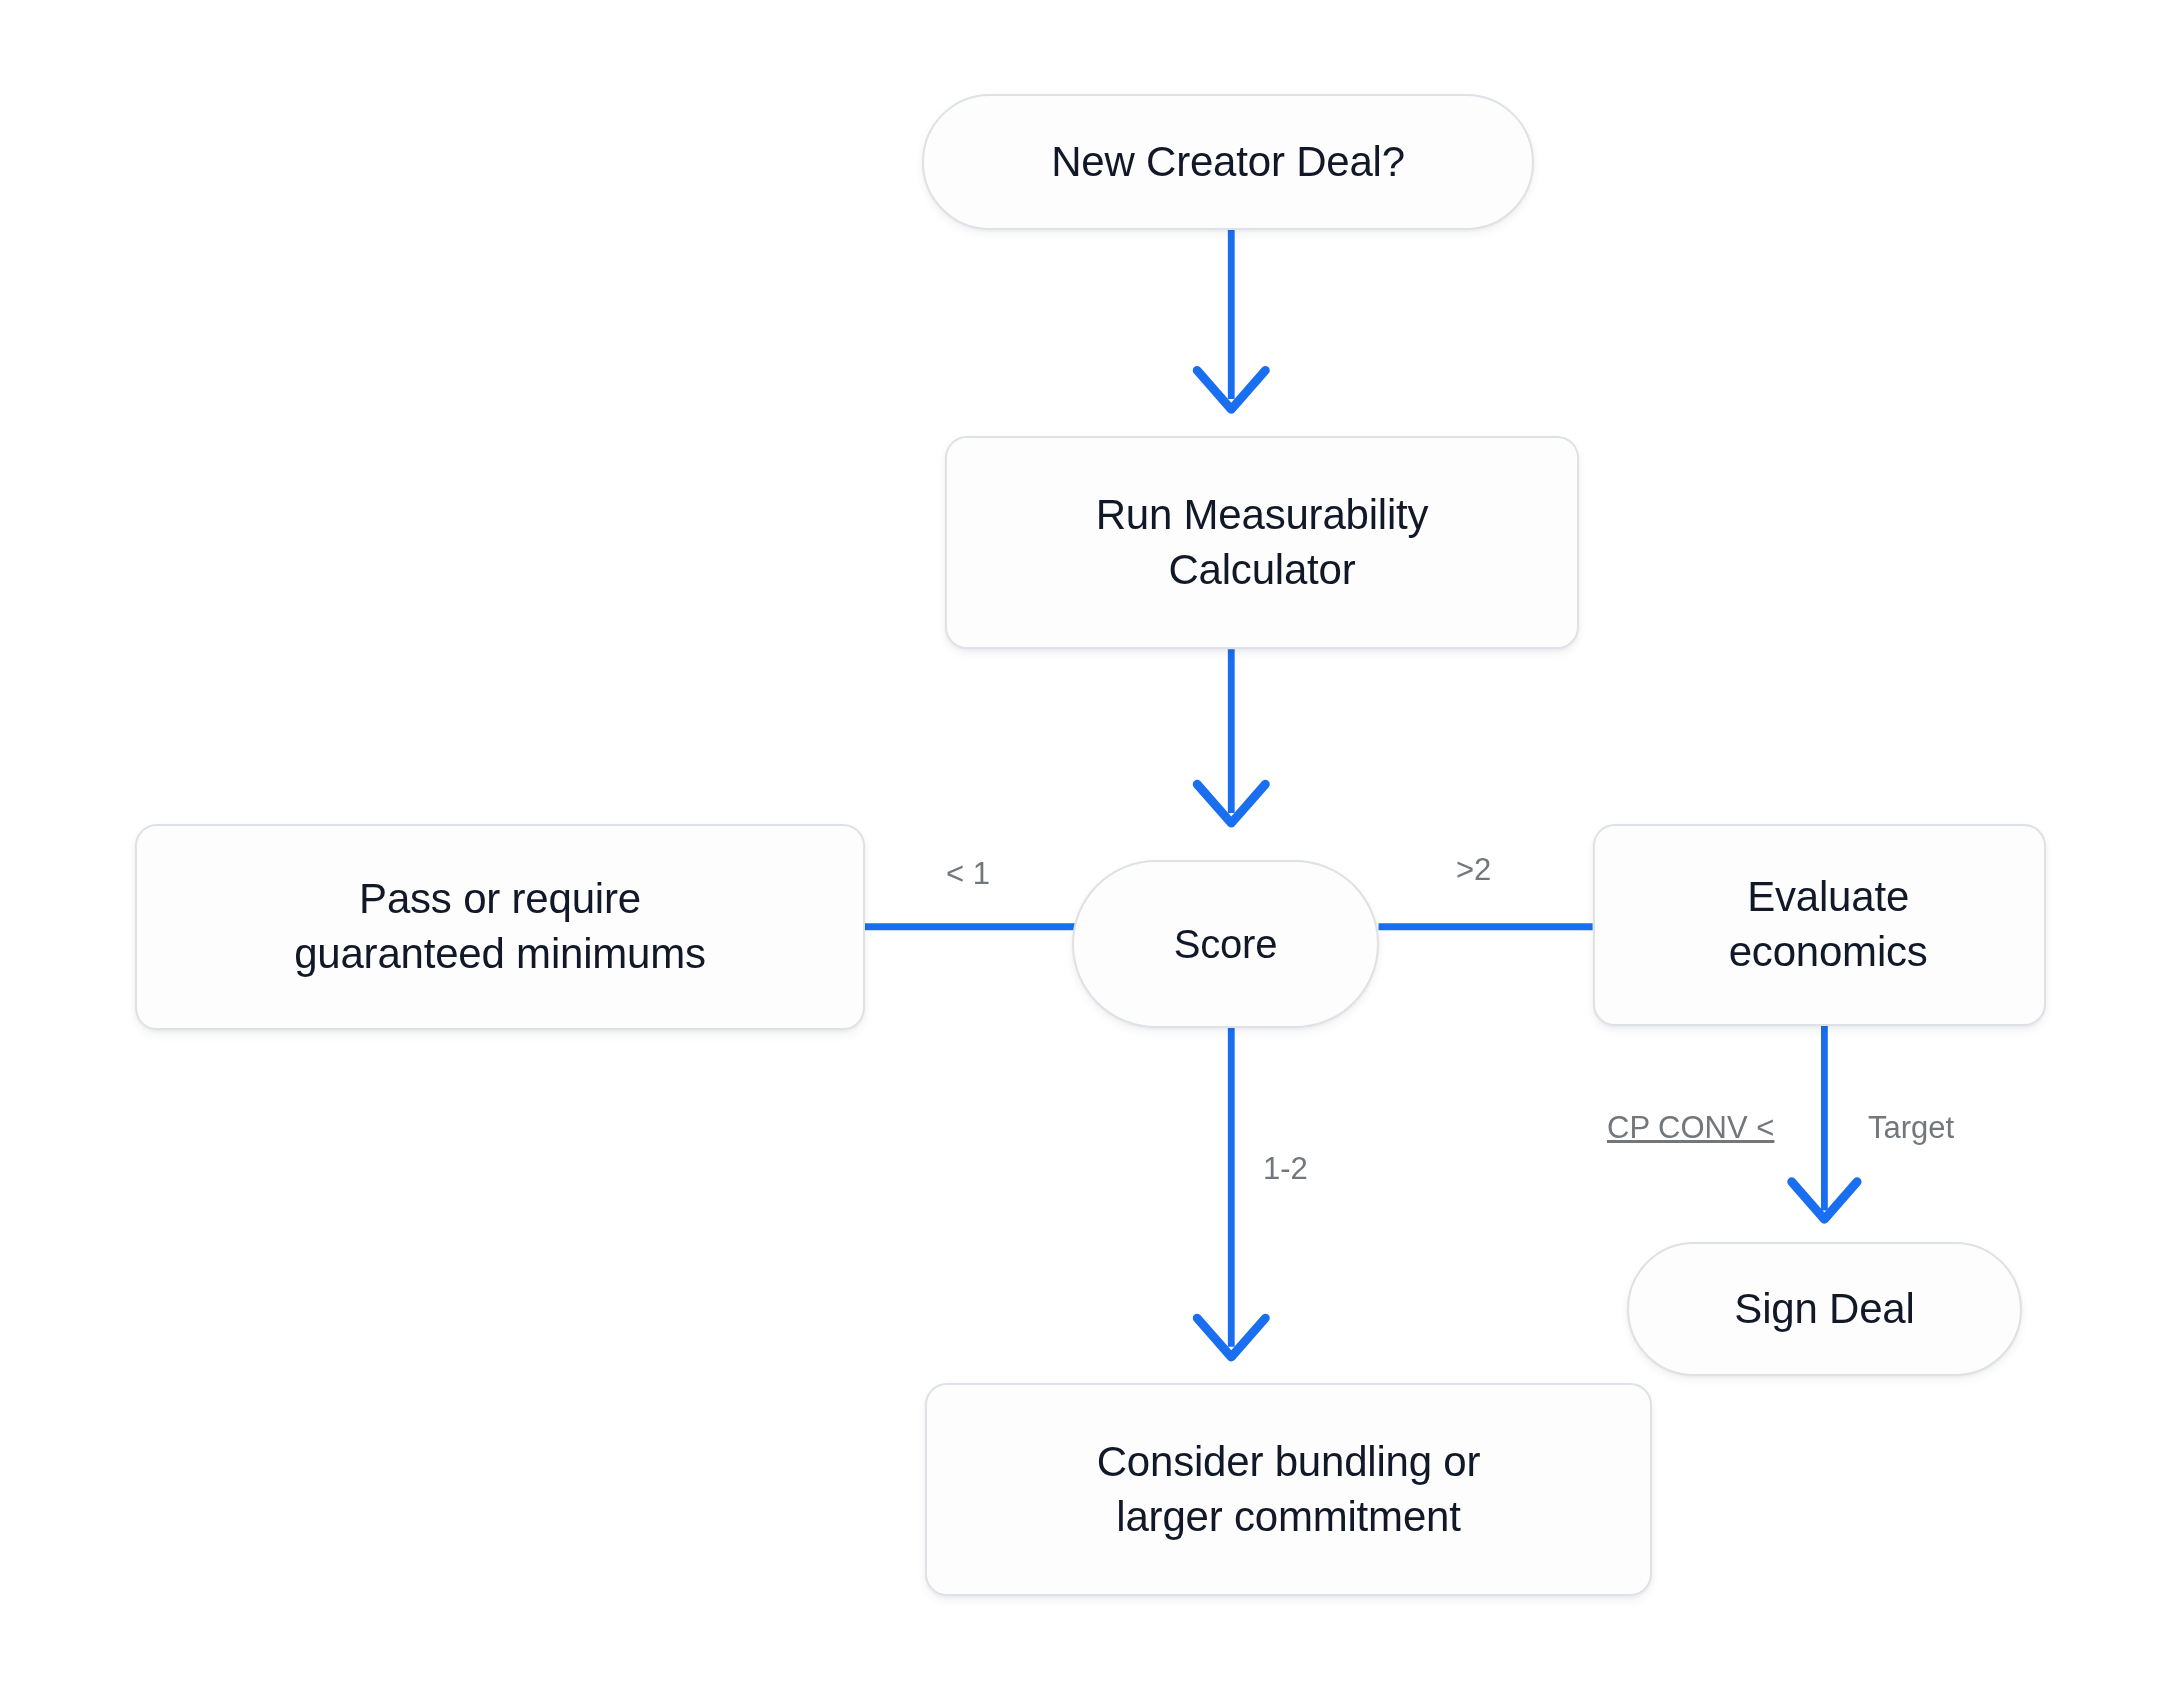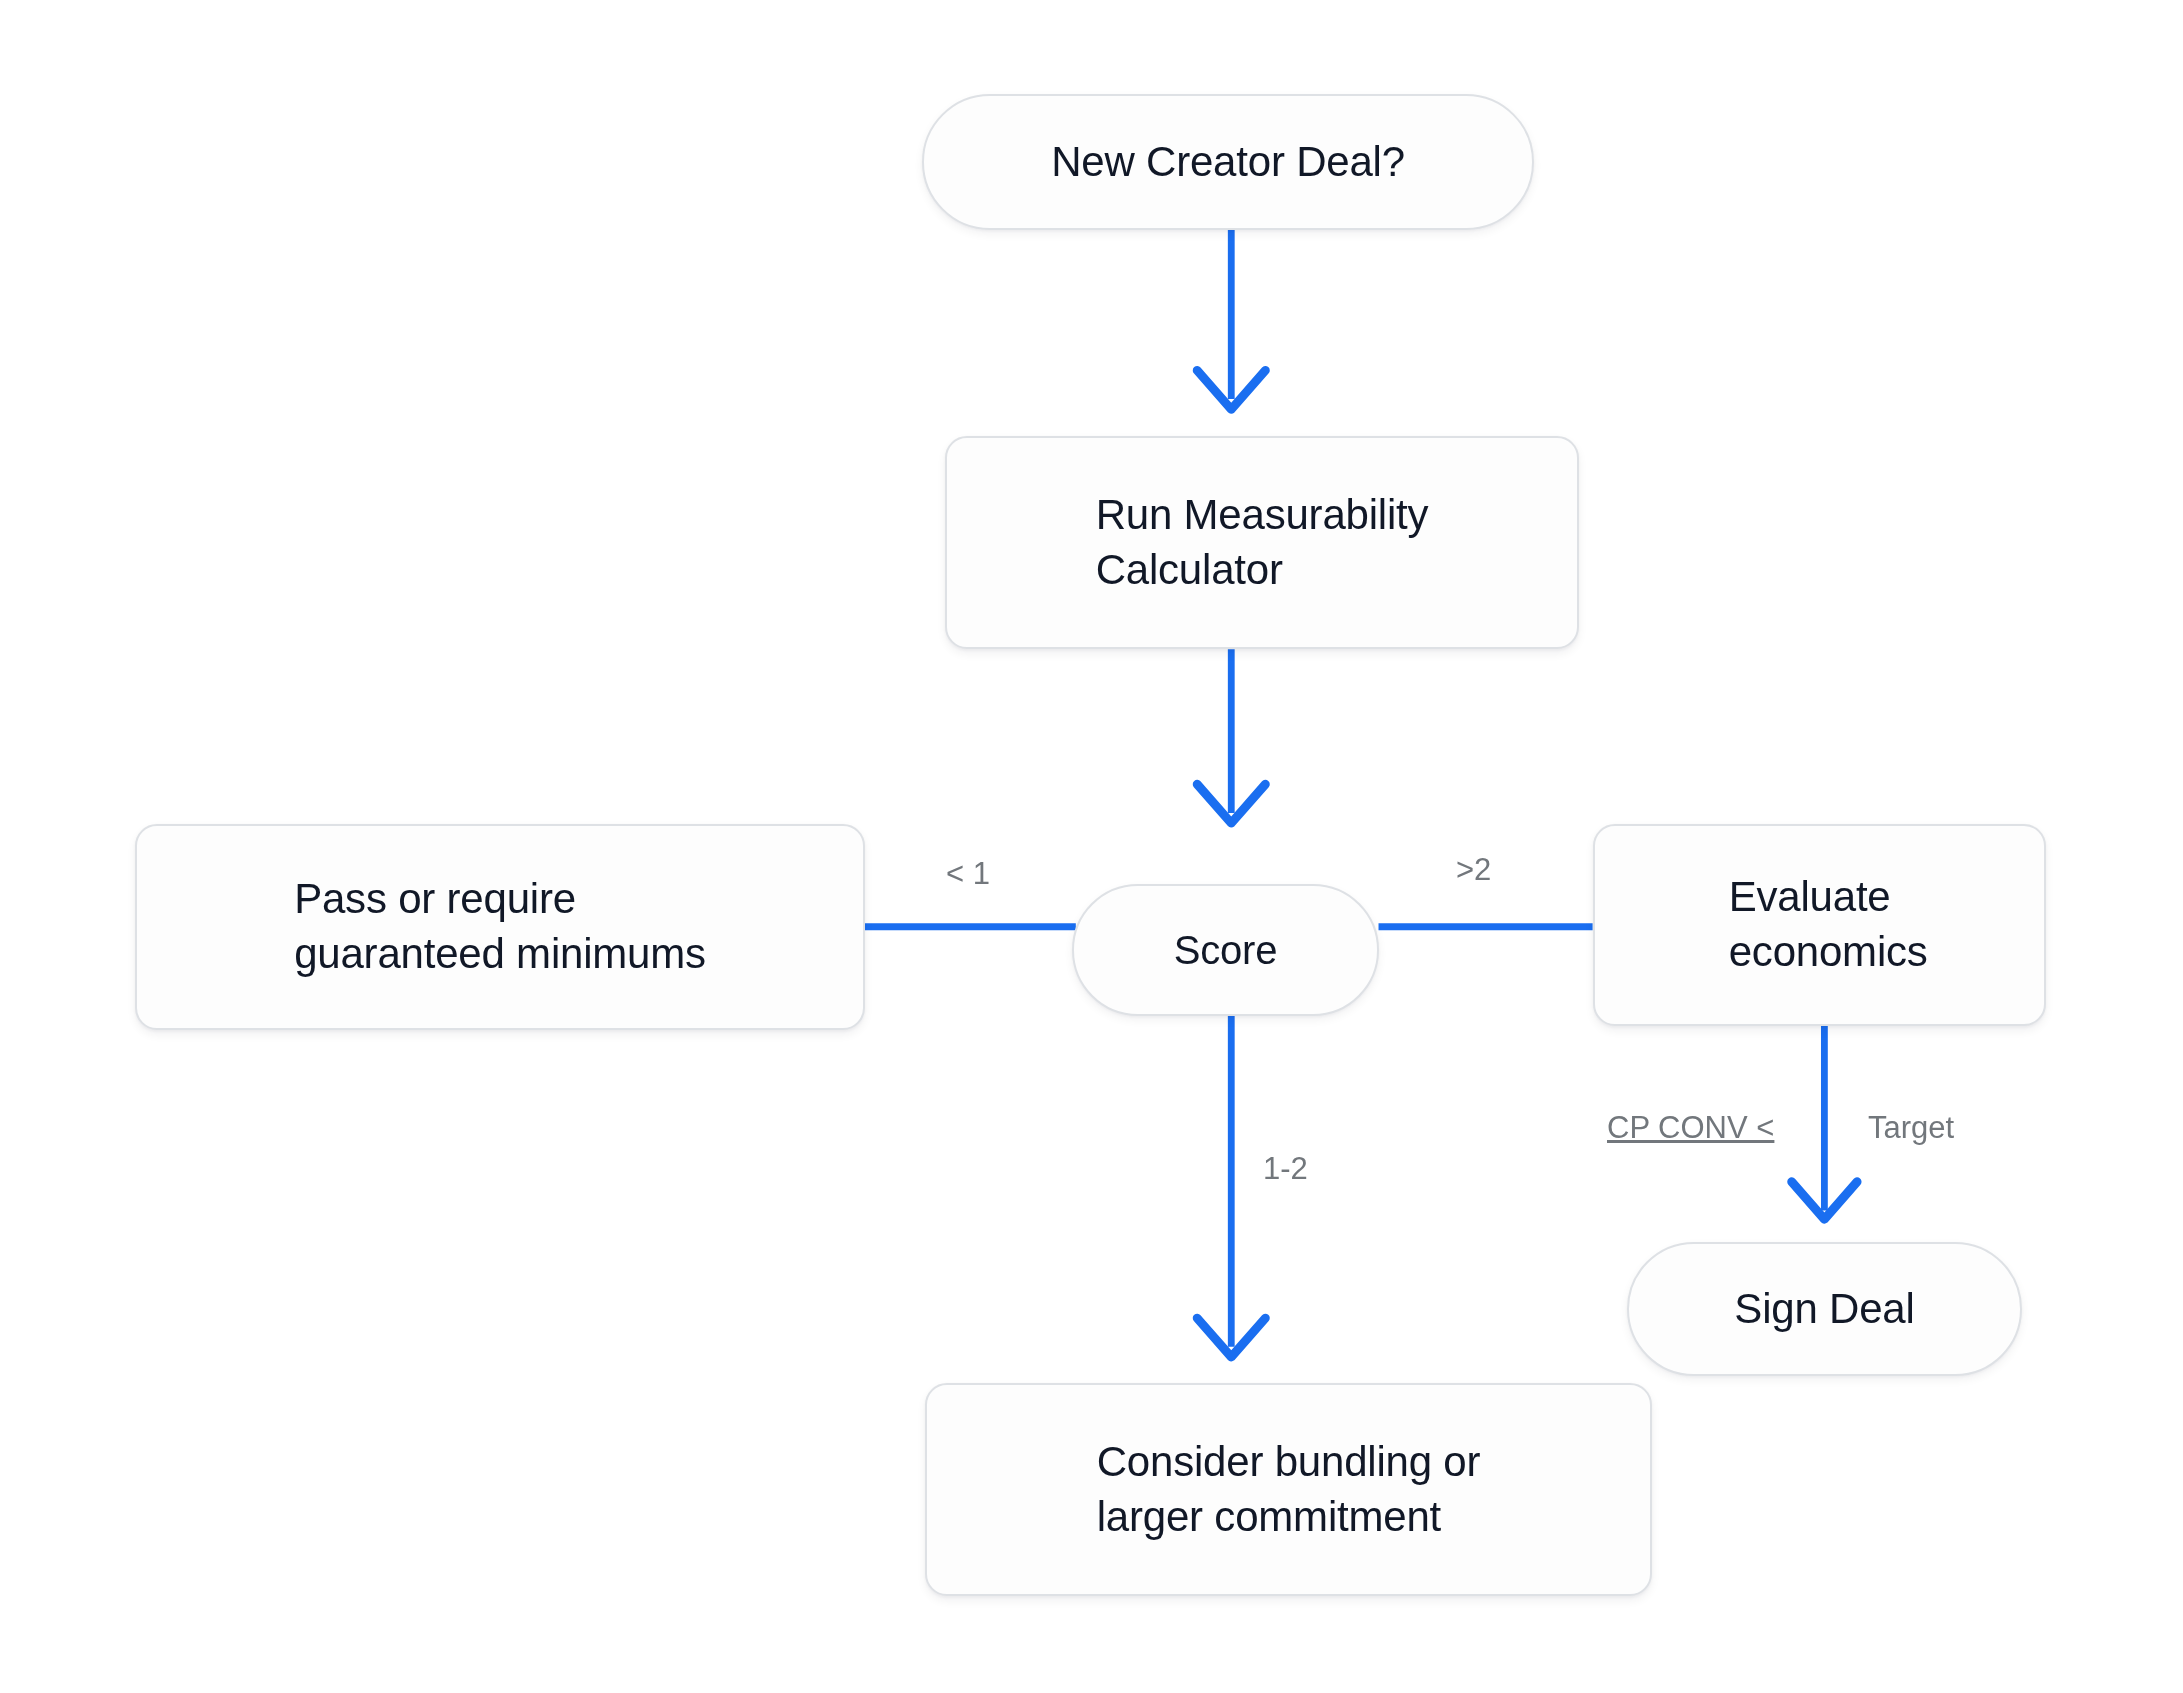--- a/index.html
+++ b/index.html
@@ -25,21 +25,21 @@
   .node {
     position: absolute;
     box-sizing: border-box;
     background: #fdfdfd;
     border: 2px solid #dee1e5;
     box-shadow: 0 4.1px 9.5px rgba(15, 23, 42, 0.055),
                 0 1.4px 2.7px rgba(15, 23, 42, 0.04);
     display: flex;
     align-items: center;
     justify-content: center;
-    text-align: left;
+    text-align: center;
     color: #111827;
     line-height: 1.30;
     font-weight: 500;
     letter-spacing: -0.2px;
     padding: 0 17.7px;
   }
   .node.pill   { border-radius: 681px; }
   .node.rect   { border-radius: 22px; }
 
   .node-label { display: block; white-space: pre-line; }
@@ -101,21 +101,21 @@
 
   <div class="node pill" style="left:922px; top:94px; width:612px; height:136px; font-size:42px;">
     <span class="node-label">New Creator Deal?</span>
   </div>
 
   <div class="node rect" style="left:945px; top:436px; width:634px; height:213px; font-size:42px;">
     <span class="node-label">Run Measurability
 Calculator</span>
   </div>
 
-  <div class="node pill" style="left:1072px; top:860px; width:307px; height:132px; font-size:40px;margin-top:24px;">
+  <div class="node pill" style="left:1072px; top:860px; width:307px; height:168px; font-size:40px;">
     <span class="node-label">Score</span>
   </div>
 
   <div class="node rect" style="left:135px; top:824px; width:730px; height:206px; font-size:42px;">
     <span class="node-label">Pass or require
 guaranteed minimums</span>
   </div>
 
   <div class="node rect" style="left:1593px; top:824px; width:453px; height:202px; font-size:42px;padding-left:35px;">
     <span class="node-label">Evaluate

